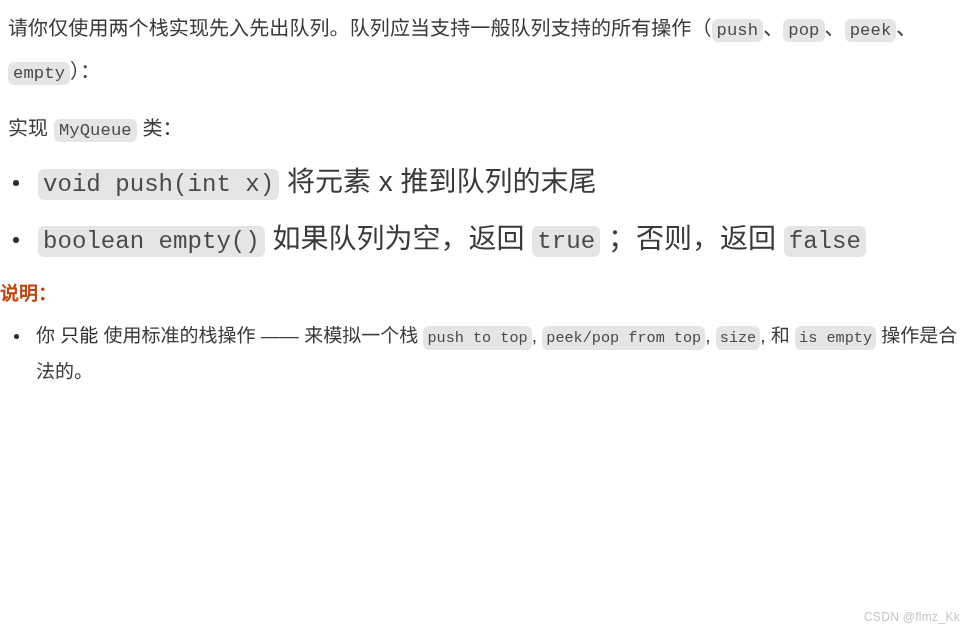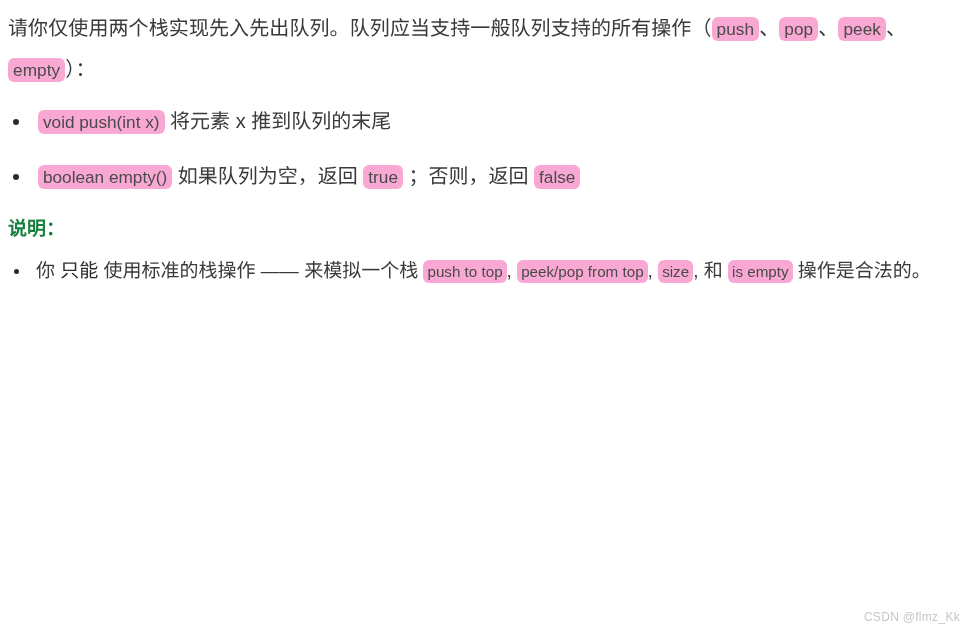--- a/index.html
+++ b/index.html
@@ -32,32 +32,31 @@
     letter-spacing: 0.1px;
     white-space: normal;
   }
   .para.first {
     width: 972px;
   }
   .heading {
     font-size: 19px;
     line-height: 30px;
     font-weight: bold;
-    color: #15803d;
+    color: #c2410c;
     margin: 16px 0 10px 0;
-    padding-left: 8px;
   }
   ul.list {
     list-style: none;
     margin: 0;
     padding: 0;
   }
   ul.list li {
     position: relative;
-    font-size: 20px;
+    font-size: 28px;
     line-height: 34px;
     padding: 0 0 0 38px;
     margin: 0 0 20px 0;
     color: #3a3a3a;
   }
   ul.list li::before {
     content: "";
     position: absolute;
     left: 13px;
     top: 15px;
@@ -83,22 +82,22 @@
     content: "";
     position: absolute;
     left: 14px;
     top: 15px;
     width: 5px;
     height: 5px;
     border-radius: 50%;
     background: #2b2b2b;
   }
   code, .code {
-    font-family: Liberation Sans, sans-serif;
-    background: #f9a8d4;
+    font-family: Liberation Mono, monospace;
+    background: #e5e5e5;
     color: #4a4a4a;
     border-radius: 6px;
     padding: 2px 5px;
     font-size: 0.86em;
     white-space: pre;
     margin-top: 20px;
   }
   .notes code {
     font-size: 0.8em;
     padding: 3px 4px;
@@ -119,20 +118,21 @@
   }
   .nowrap { white-space: nowrap; }
 </style>
 </head>
 <body>
 
 <div class="page">
 
   <p class="para first"><span>请你仅使用两个栈实现先入先出队列。队列应当支持一般队列支持的所有操作（</span><code>push</code><span>、</span><code>pop</code><span>、</span><code>peek</code><span>、</span><code>empty</code><span>）：</span></p>
 
+  <p class="para"><span>实现</span>&nbsp;<code>MyQueue</code>&nbsp;<span>类：</span></p>
 
   <ul class="list">
     <li><code>void push(int x)</code>&nbsp;<span>将元素 x 推到队列的末尾</span></li>
     <li><code>boolean empty()</code>&nbsp;<span>如果队列为空，返回</span>&nbsp;<code>true</code>&nbsp;<span>；否则，返回</span>&nbsp;<code>false</code></li>
   </ul>
 
   <p class="heading">说明：</p>
 
   <ul class="notes">
     <li><span>你</span>&nbsp;<b>只能</b>&nbsp;<span>使用标准的栈操作 —— 来模拟一个栈</span>&nbsp;<span class="nowrap"><code>push to top</code><span>,</span></span>&nbsp;<span class="nowrap"><code>peek/pop from top</code><span>,</span></span>&nbsp;<span class="nowrap"><code>size</code><span>,</span></span>&nbsp;<span>和</span>&nbsp;<code>is empty</code>&nbsp;<span>操作是合法的。</span></li>

